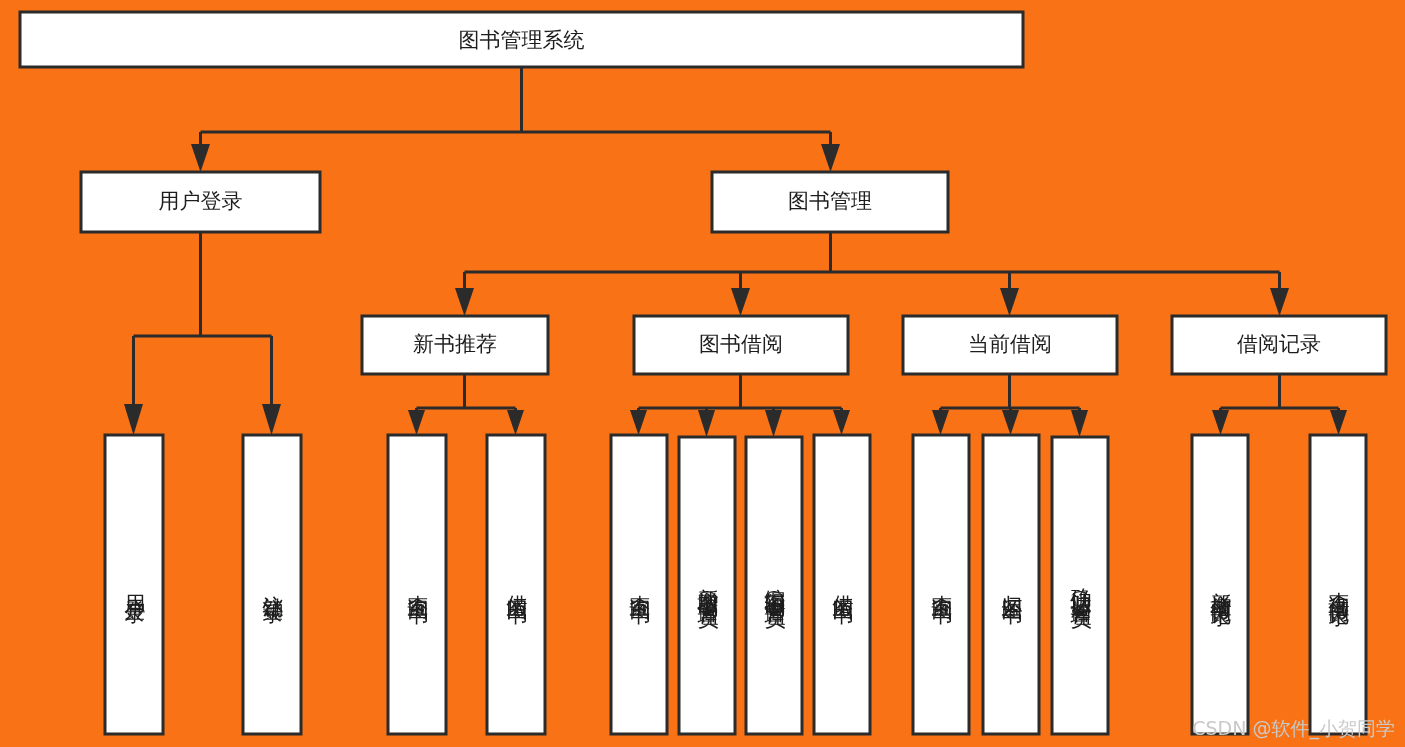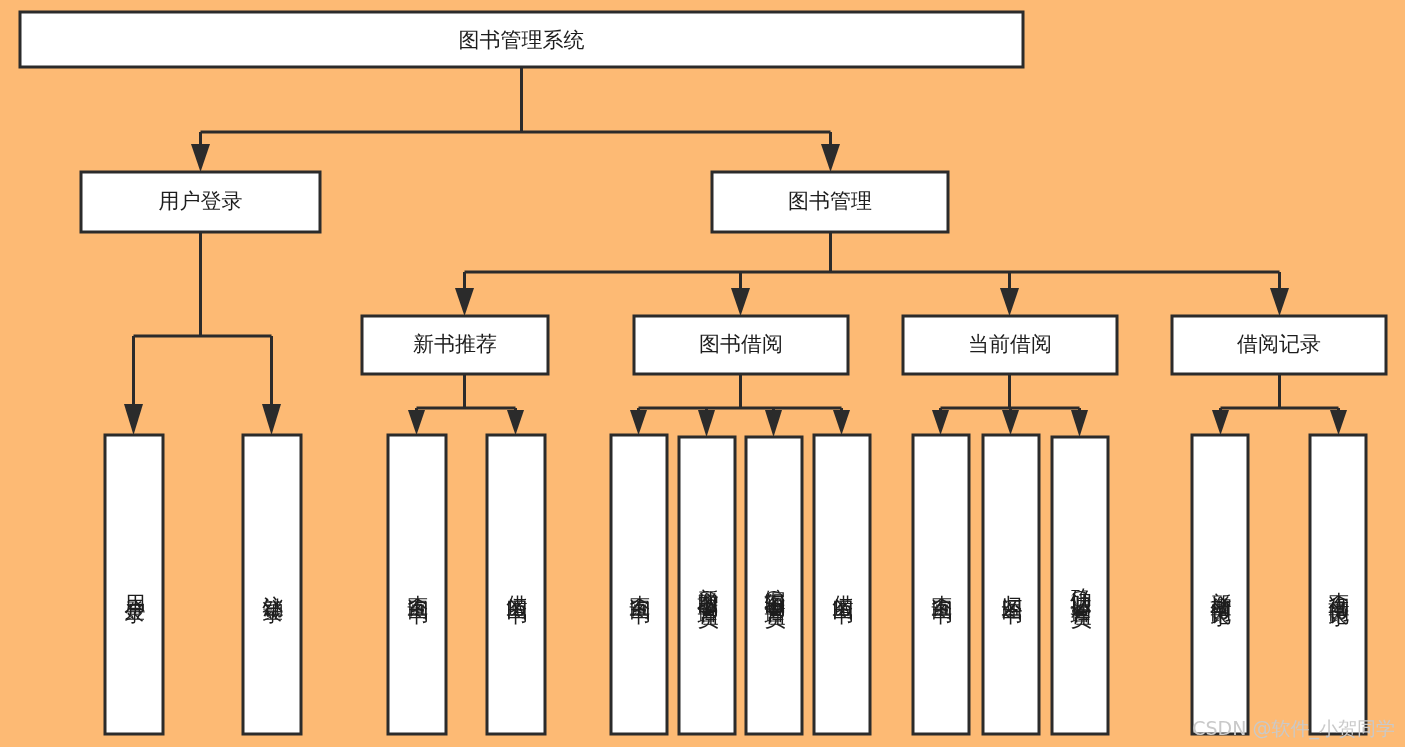--- a/index.html
+++ b/index.html
@@ -10,21 +10,21 @@
   body {
     width: 1405px;
     height: 747px;
     font-family: "DejaVu Sans", "Liberation Sans", sans-serif;
     overflow: hidden;
   }
   #diagram-root {
     position: relative;
     width: 1405px;
     height: 747px;
-    background: #fdba74;
+    background: #f97316;
   }
   svg#diagram-svg {
     position: absolute;
     top: 0;
     left: 0;
     width: 1405px;
     height: 747px;
     display: block;
   }
   .node-box {

